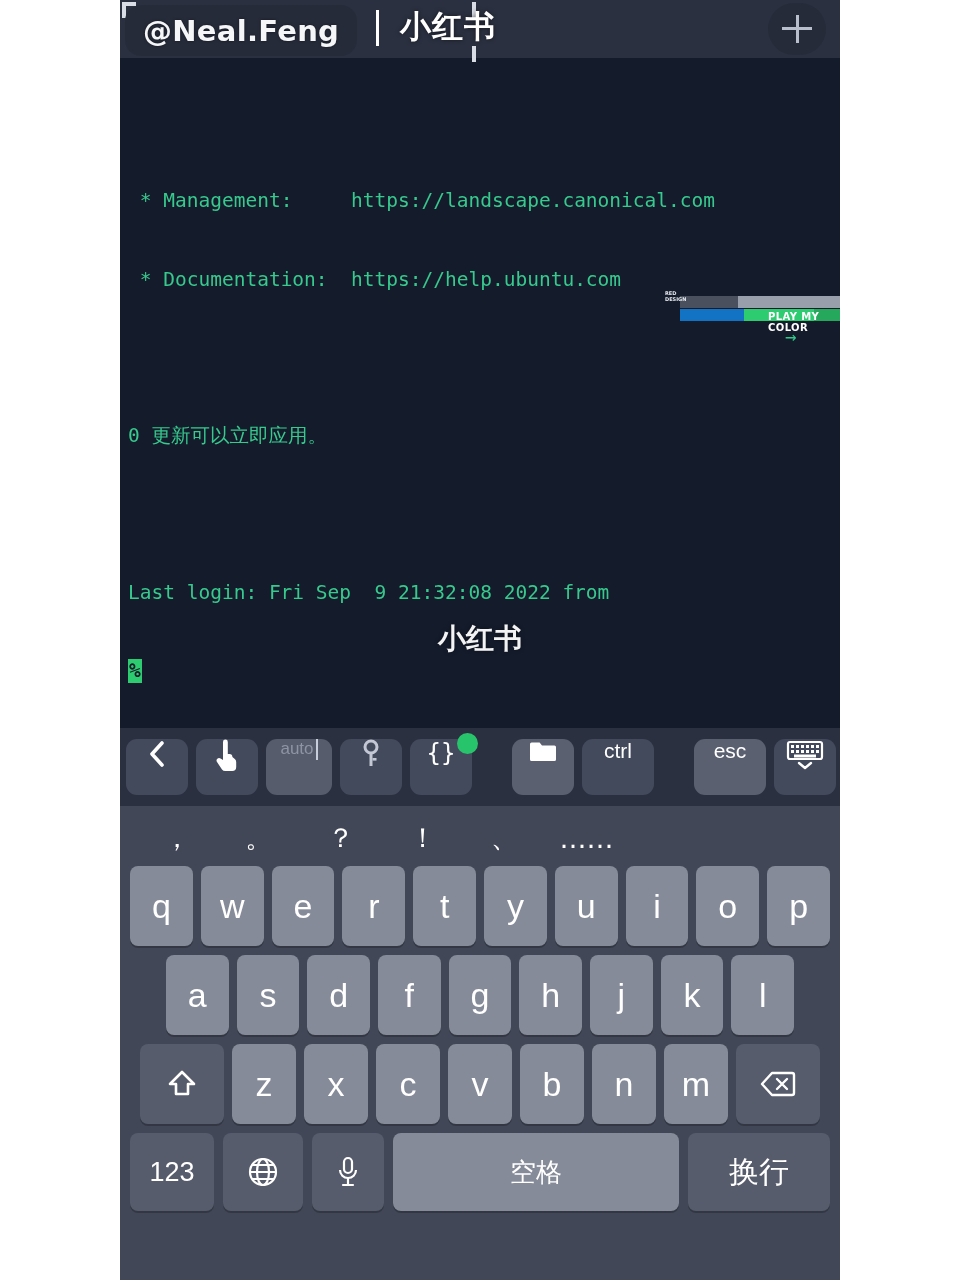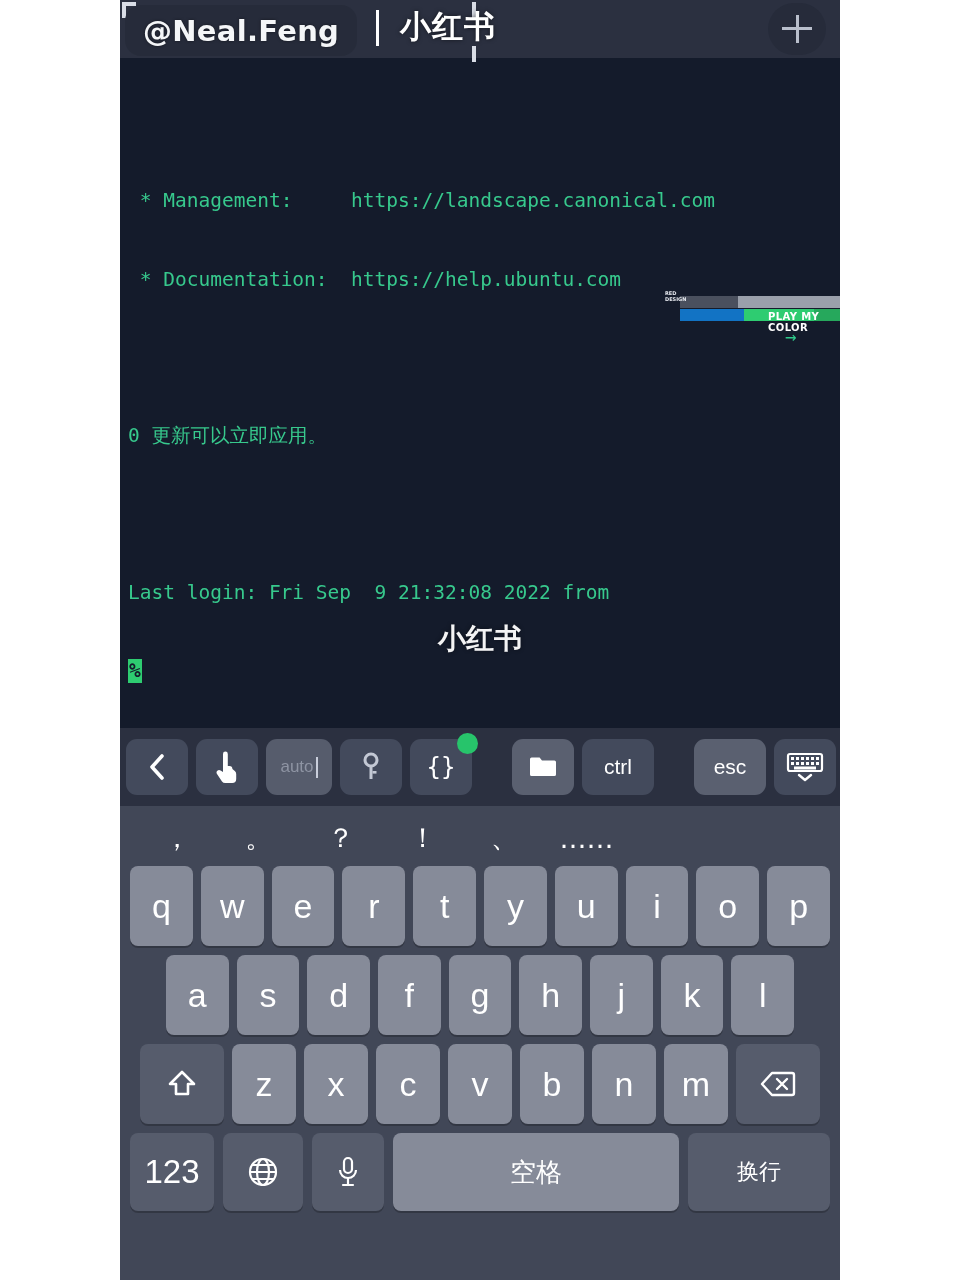--- a/index.html
+++ b/index.html
@@ -131,21 +131,21 @@
     display:flex; align-items:center;
     padding:0 6px;
     gap:8px;
   }
   .tkey {
     flex:0 0 auto;
     height:56px;
     min-width:62px;
     background:#434a5c;
     border-radius:11px;
-    display:flex; align-items:center; justify-content:center;
+    display:flex; align-items:flex-start; justify-content:center;
     color:#ffffff;
     font-size:21px;
     font-family:"Liberation Sans", sans-serif;
     position:relative;
   }
   .tkey.light { background:#5a6070;margin-left:32px; }
   .tkey.wide  { min-width:72px; }
   .tkey.autofld {
     background:#565c6c; color:#8e94a3; font-size:17px;
     min-width:66px;
@@ -185,25 +185,25 @@
     color:#ffffff;
     font-size:34px;
     font-family:"Liberation Sans", sans-serif;
     box-shadow:0 2px 0 rgba(0,0,0,.22);
   }
   .krow1 .key, .krow2 .key, .krow3 .key { width:64px; }
   .krow2 { padding-left:42px; padding-right:42px; }
   .key.dark { background:#565c6c; width:84px; }
   .krow4 { gap:9px; }
   .krow4 .key { height:78px; }
-  .k123   { width:84px; font-size:33px; background:#565c6c; }
+  .k123   { width:84px; font-size:27px; background:#565c6c; }
   .kglobe { width:80px; background:#565c6c; }
   .kmic   { width:72px; background:#565c6c; }
   .kspace { flex:1 1 auto; background:#868b99; font-size:26px; }
-  .kret   { width:142px; background:#565c6c; font-size:22px; }
+  .kret   { width:142px; background:#565c6c; font-size:30px; }
   .cjk { font-family:Liberation Serif, serif; }
 </style>
 </head>
 <body>
 
 <div id="page">
   <div id="phone">
 
     <div id="terminal">
       <span class="tline">&nbsp;</span>

